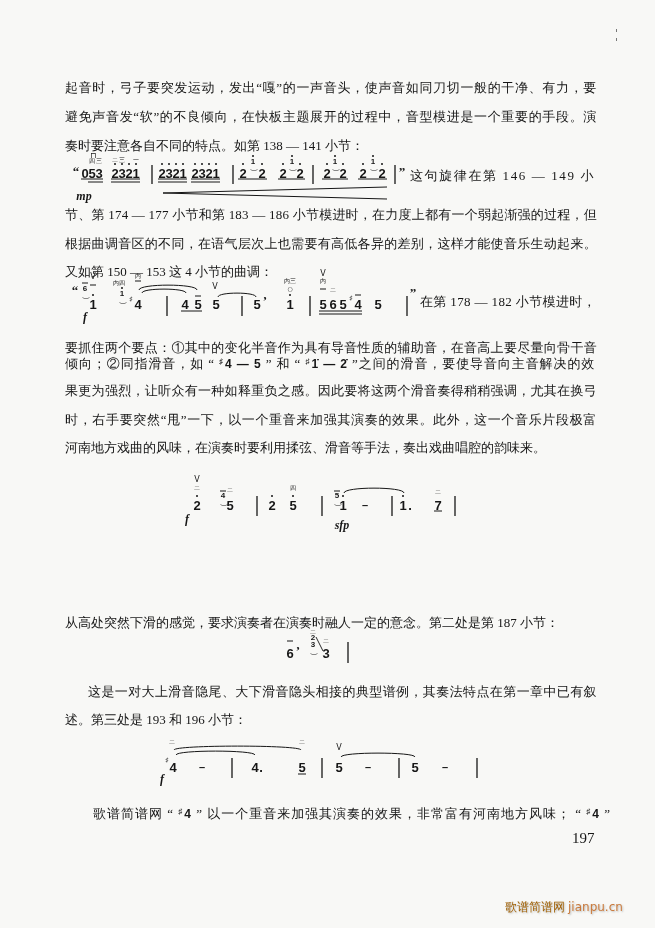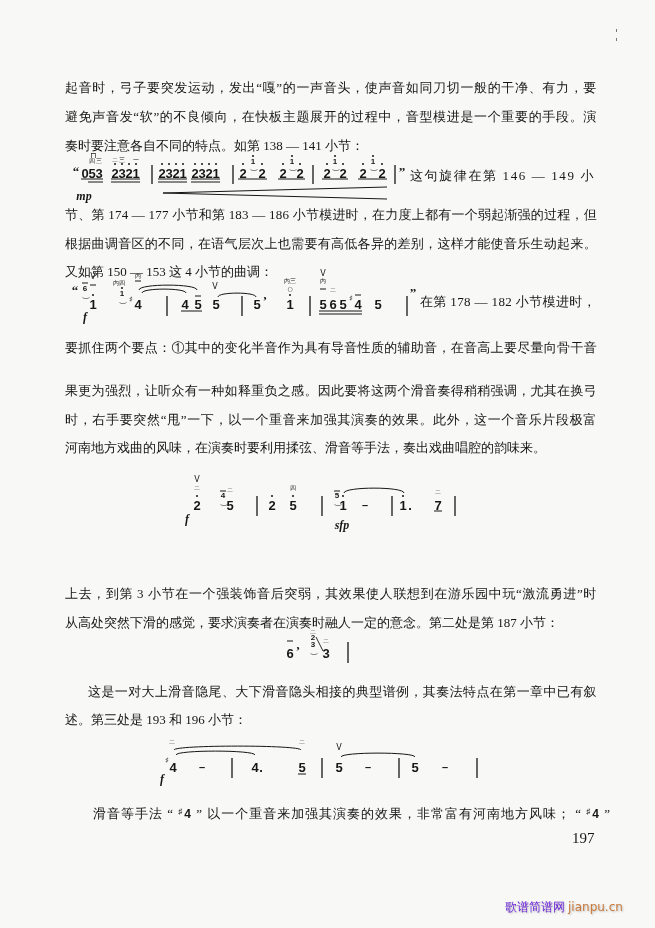--- a/index.html
+++ b/index.html
@@ -10,21 +10,21 @@
   }
   .ln {
     position: absolute; font-size: 13px; line-height: 16px; height: 16px;
     white-space: nowrap;
   }
   .inl { font-family: "Liberation Sans", "DejaVu Sans", sans-serif; font-weight: bold; font-size: 12px; }
   .inl .sh { font-size: 8px; vertical-align: 4px; margin-right: 1px; }
   .pagenum { position: absolute; left: 572px; top: 829px; font-size: 15px; line-height: 18px; }
   .wm { position: absolute; left: 505px; top: 899px; font-size: 12px; line-height: 16px; white-space: nowrap;
         text-shadow: 1px 1px 2px rgba(0,0,0,.25); }
-  .wm .cn { color: #6d28d9; font-family: "DejaVu Sans", sans-serif; }
+  .wm .cn { color: #a16207; font-family: "DejaVu Sans", sans-serif; }
   .wm .dom { color: #c97a3c; font-family: "DejaVu Sans", sans-serif; margin-left: 3px; }
   .artifact { position: absolute; width: 1px; height: 3px; background: #777; }
 
   #notation-svg { position: absolute; left: 0; top: 0; }
   .tok { position: absolute; transform: translate(-50%, -50%); white-space: nowrap; line-height: 1; }
   .tok.n { font-family: "Liberation Sans", "DejaVu Sans", sans-serif; font-weight: bold; font-size: 13px; }
   .tok.g { font-family: "Liberation Sans", "DejaVu Sans", sans-serif; font-weight: bold; font-size: 8px; }
   .tok.fg { font-family: "DejaVu Sans", sans-serif; font-size: 6px; }
   .tok.mk { font-family: "DejaVu Sans", sans-serif; font-size: 8px; }
   .tok.gs { font-family: "DejaVu Sans", sans-serif; font-size: 8px; }
@@ -47,34 +47,36 @@
   <div class="ln fit" style="left: 65px; top: 80px; letter-spacing: 0.661328px;">起音时，弓子要突发运动，发出“嘎”的一声音头，使声音如同刀切一般的干净、有力，要</div>
   <div class="ln fit" style="left: 65px; top: 109px; letter-spacing: 0.661328px;">避免声音发“软”的不良倾向，在快板主题展开的过程中，音型模进是一个重要的手段。演</div>
   <div class="ln" style="left:65px;top:138px">奏时要注意各自不同的特点。如第 138 — 141 小节：</div>
   <div class="ln fit" style="left: 410px; top: 168px; letter-spacing: 1.61111px;">这句旋律在第 146 — 149 小</div>
   <div class="ln fit" style="left: 65px; top: 207px; letter-spacing: 0.230769px; text-align: center;">节、第 174 — 177 小节和第 183 — 186 小节模进时，在力度上都有一个弱起渐强的过程，但</div>
   <div class="ln fit" style="left: 65px; top: 236px; letter-spacing: 0.3px;">根据曲调音区的不同，在语气层次上也需要有高低各异的差别，这样才能使音乐生动起来。</div>
   <div class="ln" style="left:65px;top:264px">又如第 150 — 153 这 4 小节的曲调：</div>
   <div class="ln fit" style="left: 420px; top: 294px; letter-spacing: 0.368421px;">在第 178 — 182 小节模进时，</div>
   <div class="ln fit" style="left: 65px; top: 325px; letter-spacing: 0.3px; margin-top: 15px;">要抓住两个要点：①其中的变化半音作为具有导音性质的辅助音，在音高上要尽量向骨干音</div>
 
+  <div class="ln fit" style="left: 65px; top: 354px; letter-spacing: 0.907724px;">
+    <span>倾向；②同指滑音，如 “ </span><span class="inl"><span class="sh">♯</span><span>4 — 5</span></span><span> ” 和 “ </span><span class="inl"><span class="sh">♯</span><span>1̇ — 2̇</span></span><span> ”之间的滑音，要使导音向主音解决的效</span>
+  </div>
 
   <div class="ln fit" style="left: 65px; top: 383px; letter-spacing: 0.3px;">果更为强烈，让听众有一种如释重负之感。因此要将这两个滑音奏得稍稍强调，尤其在换弓</div>
   <div class="ln" style="left:65px;top:440px">河南地方戏曲的风味，在演奏时要利用揉弦、滑音等手法，奏出戏曲唱腔的韵味来。</div>
   <div class="ln fit" style="left: 65px; top: 412px; letter-spacing: 0.661328px;">时，右手要突然“甩”一下，以一个重音来加强其演奏的效果。此外，这一个音乐片段极富</div>
 
 
-  <div class="ln fit" style="left: 65px; top: 586px; letter-spacing: 0.629836px;">上去，到第 3 小节在一个强装饰音后突弱，其效果使人联想到在游乐园中玩“激流勇进”时</div>
   <div class="ln" style="left:65px;top:615px">从高处突然下滑的感觉，要求演奏者在演奏时融人一定的意念。第二处是第 187 小节：</div>
 
   <div class="ln fit" style="left: 88px; top: 684px; letter-spacing: 0.394737px;">这是一对大上滑音隐尾、大下滑音隐头相接的典型谱例，其奏法特点在第一章中已有叙</div>
   <div class="ln" style="left:65px;top:712px">述。第三处是 193 和 196 小节：</div>
 
   <div class="ln fit" style="left: 93px; top: 804px; letter-spacing: 0.994792px;">
-    <span>滑音等手法 “ </span><span class="inl"><span class="sh">♯</span><span>4</span></span><span> ” 以一个重音来加强其演奏的效果，非常富有河南地方风味； “ </span><span class="inl"><span class="sh">♯</span><span>4</span></span><span> ”</span>
+    <span>歌谱简谱网 “ </span><span class="inl"><span class="sh">♯</span><span>4</span></span><span> ” 以一个重音来加强其演奏的效果，非常富有河南地方风味； “ </span><span class="inl"><span class="sh">♯</span><span>4</span></span><span> ”</span>
   </div>
 
   <div class="pagenum">197</div>
 
   <div class="wm">
     <span class="cn">歌谱简谱网</span><span class="dom">jianpu.cn</span>
   </div>
 
   <svg id="notation-svg" width="655" height="928">
       <g stroke="#161616" fill="none">

